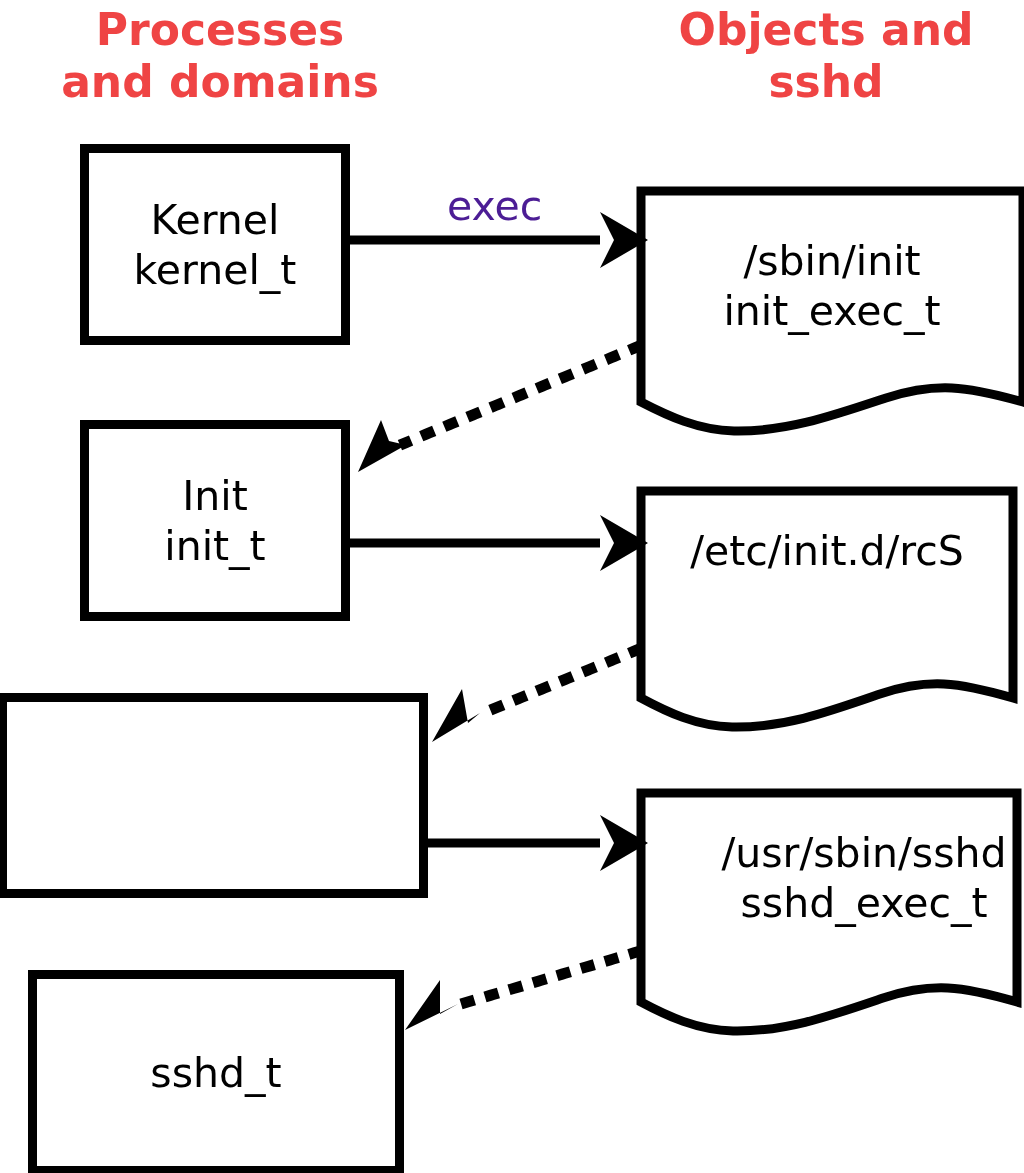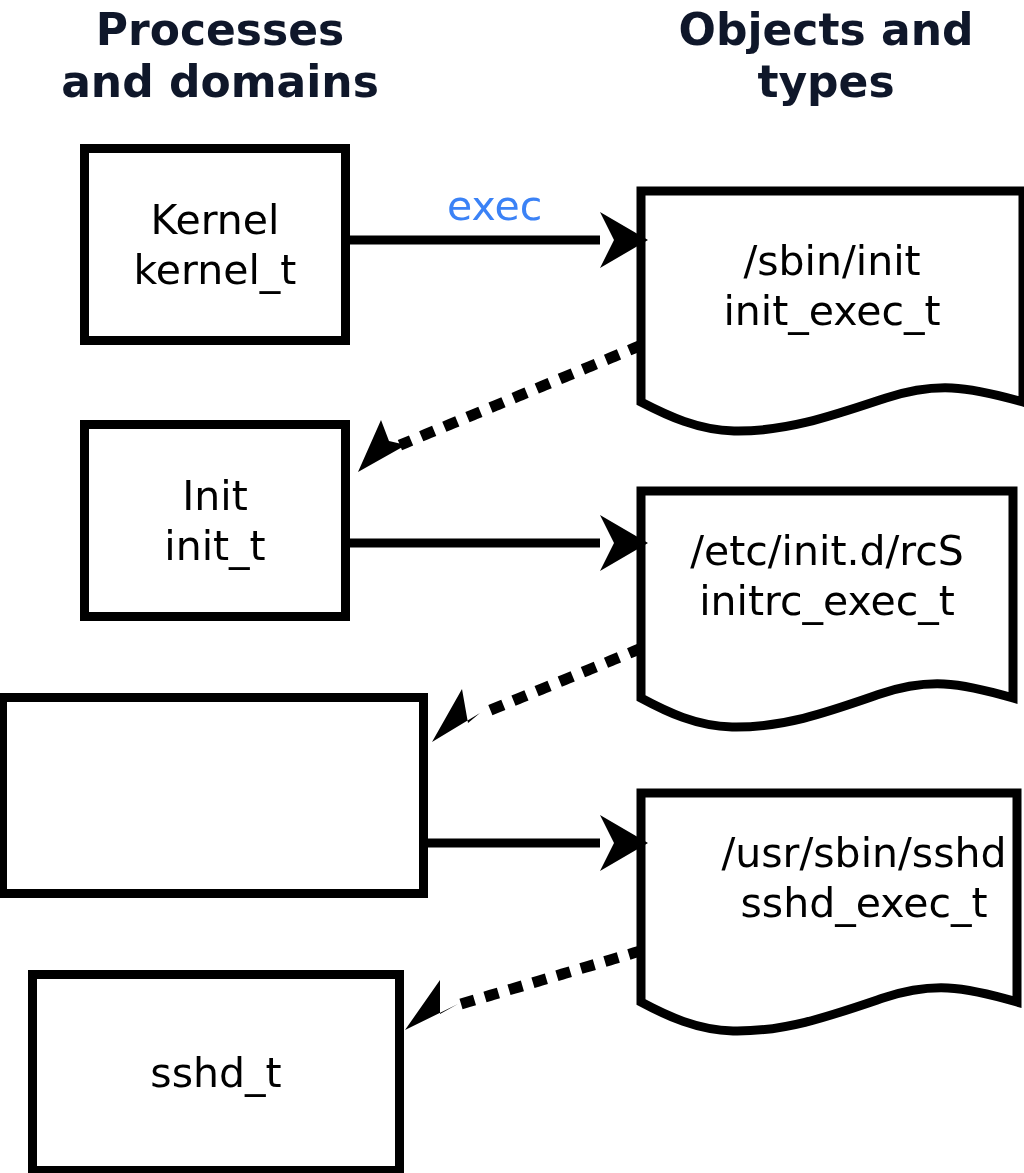--- a/index.html
+++ b/index.html
@@ -16,21 +16,21 @@
     height: 1173px;
     background: #ffffff;
     overflow: hidden;
   }
   .col-header {
     position: absolute;
     font-family: "DejaVu Sans", sans-serif;
     font-weight: bold;
     font-size: 44px;
     line-height: 52px;
-    color: #0f172a;
+    color: #ef4444;
     text-align: center;
     white-space: pre-line;
   }
   #header-left  { left: 28px;  top: 4px;  width: 384px; }
   #header-right { left: 628px; top: 4px;  width: 396px; }
 
   .proc-box {
     position: absolute;
     box-sizing: border-box;
     border: 9px solid #000000;
@@ -65,37 +65,37 @@
   .doc-label .l1, .doc-label .l2 { display: block; white-space: nowrap; }
 
   .edge-layer {
     position: absolute;
     left: 0; top: 0;
     width: 1024px; height: 1173px;
     pointer-events: none;
   }
   .edge-label {
     position: absolute;
-    color: #3b82f6;
+    color: #4c1d95;
     font-family: "DejaVu Sans", sans-serif;
     font-size: 41px;
     line-height: 41px;
     white-space: nowrap;
   }
 </style>
 </head>
 <body>
 
 <div id="canvas">
 
   <div class="col-header" id="header-left">Processes
 and domains</div>
 
   <div class="col-header" id="header-right">Objects and
-types</div>
+sshd</div>
 
   <div class="proc-box" id="box-init" style="left:80px; top:420px; width:270px; height:201px;">
     <span class="l1">Init</span>
     <span class="l2">init_t</span>
   </div>
 
   <div class="proc-box" id="box-kernel" style="left:80px; top:144px; width:270px; height:201px;">
     <span class="l1">Kernel</span>
     <span class="l2">kernel_t</span>
   </div>
@@ -116,21 +116,20 @@
       <span class="l2">init_exec_t</span>
     </div>
   </div>
 
   <div class="doc-shape" id="doc-initrc-exec" style="left:636px; top:486px; width:382px; height:248px;">
     <svg width="382" height="248" viewBox="0 0 382 248">
       <path d="M 5 5 L 377 5 L 377 212 C 322 196 292 192 244 208 C 192 226 148 242 96 241 C 60 240 31 226 5 212 Z" fill="#ffffff" stroke="#000000" stroke-width="9" stroke-linejoin="miter" stroke-linecap="butt"></path>
     </svg>
     <div class="doc-label" style="top:40px;">
       <span class="l1">/etc/init.d/rcS</span>
-      <span class="l2">initrc_exec_t</span>
     </div>
   </div>
 
   <div class="doc-shape" id="doc-sshd-exec" style="left:636px; top:788px; width:456px; height:250px;">
     <svg width="386" height="250" viewBox="0 0 386 250">
       <path d="M 5 5 L 381 5 L 381 214 C 326 198 296 194 247 210 C 194 228 149 244 97 243 C 61 242 31 228 5 214 Z" fill="#ffffff" stroke="#000000" stroke-width="9" stroke-linejoin="miter" stroke-linecap="butt"></path>
     </svg>
     <div class="doc-label" style="top:40px;">
       <span class="l1">/usr/sbin/sshd</span>
       <span class="l2">sshd_exec_t</span>

